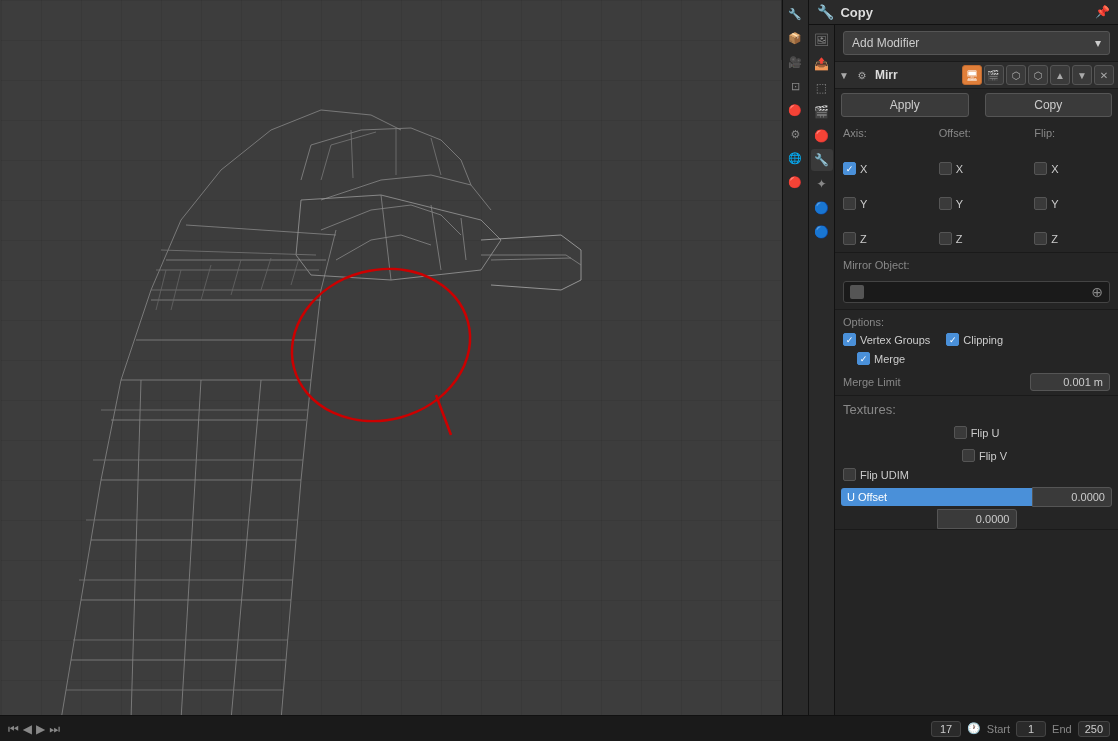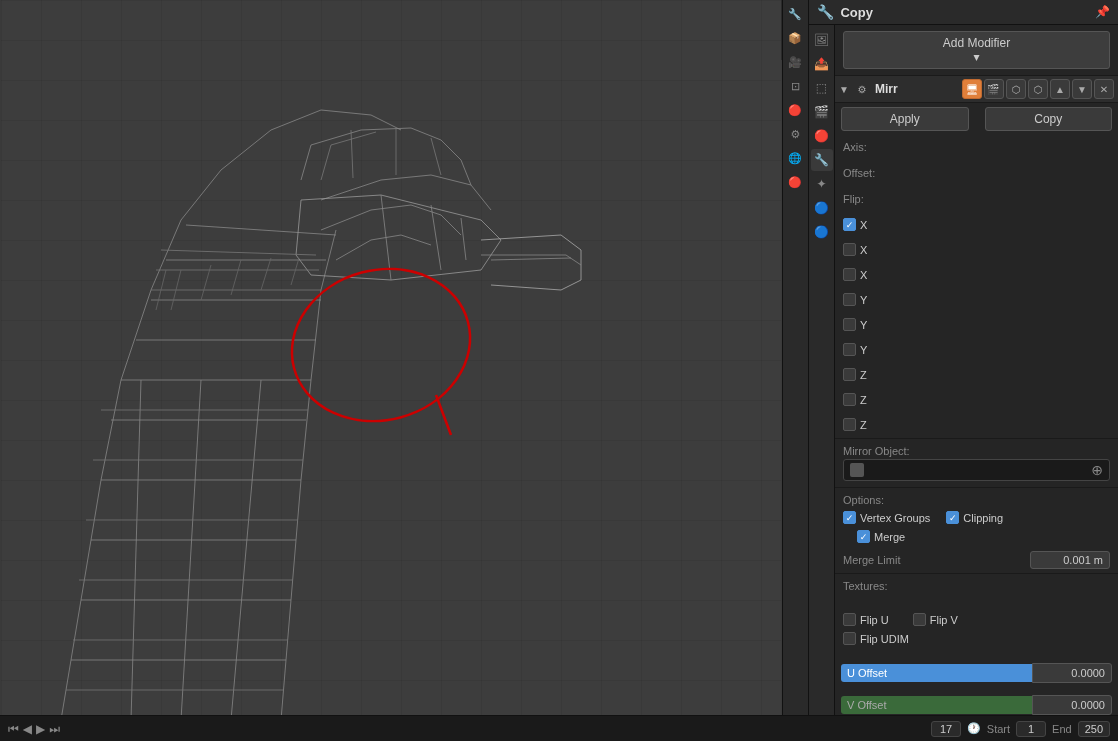--- a/index.html
+++ b/index.html
@@ -126,21 +126,20 @@
       border: 1px solid #555;
       color: #ccc;
       padding: 4px 8px;
       border-radius: 3px;
       text-align: left;
       cursor: pointer;
       display: flex;
       align-items: center;
       justify-content: space-between;
       font-size: 12px;
-      flex-direction: column;
     }
     
     .modifier-block {
       border-bottom: 1px solid #1a1a1a;
     }
     .modifier-header {
       display: flex;
       align-items: center;
       background: #2d2d2d;
       padding: 3px 4px;
@@ -225,43 +224,43 @@
       color: #fff;
       font-size: 9px;
     }
     .cb-label {
       color: #ccc;
       font-size: 11px;
     }
     
     .axis-bisect-flip {
       display: grid;
-      grid-template-columns: 1fr;
+      grid-template-columns: 1fr 1fr 1fr;
       padding: 4px 8px;
-      gap: 10px;
+      gap: 20px;
     }
     .abf-col-header {
       color: #888;
       font-size: 11px;
       padding: 2px 0;
     }
     .abf-row {
       display: flex;
       align-items: center;
       gap: 4px;
       padding: 1px 0;
     }
     
     .mirror-obj-row {
       padding: 4px 8px;
     }
     .mirror-obj-label {
       color: #888;
       font-size: 11px;
-      margin-bottom: 2px;
+      margin-bottom: 10px;
     }
     .mirror-obj-field {
       display: flex;
       align-items: center;
       background: #1a1a1a;
       border: 1px solid #444;
       border-radius: 3px;
       padding: 3px 6px;
       height: 22px;
     }
@@ -313,34 +312,35 @@
       padding: 2px 6px;
       min-width: 80px;
       text-align: right;
     }
     
     .textures-section {
       padding: 4px 8px;
     }
     .textures-title {
       color: #888;
-      font-size: 11px;
-      margin-bottom: 20px;
+      font-size: 13px;
+      margin-bottom: 8px;
     }
     .textures-row {
       display: flex;
       align-items: center;
       gap: 8px;
       margin-bottom: 3px;
+      flex-direction: column;
     }
     
     .offset-row {
       display: flex;
       align-items: center;
-      margin: 12px 6px;
+      margin: 0 6px;
       justify-content: center;
     }
     .offset-label {
       flex: 1;
       font-size: 11px;
       padding: 3px 6px;
       border-radius: 3px 0 0 3px;
       background: #4a90d9;
       color: #fff;
     }
@@ -700,21 +700,20 @@
               <div class="cb"></div>
               <span class="cb-label">Flip UDIM</span>
             </div>
           </div>
 
           <div class="offset-row">
             <span class="offset-label">U Offset</span>
             <span class="offset-value">0.0000</span>
           </div>
           <div class="offset-row" style="margin-top: 2px;">
-            <span class="offset-label v">V Offset</span>
             <span class="offset-value">0.0000</span>
           </div>
 
         </div>
       </div>
     </div>
   </div>
 </div>
 
 <div class="bottom-bar">

